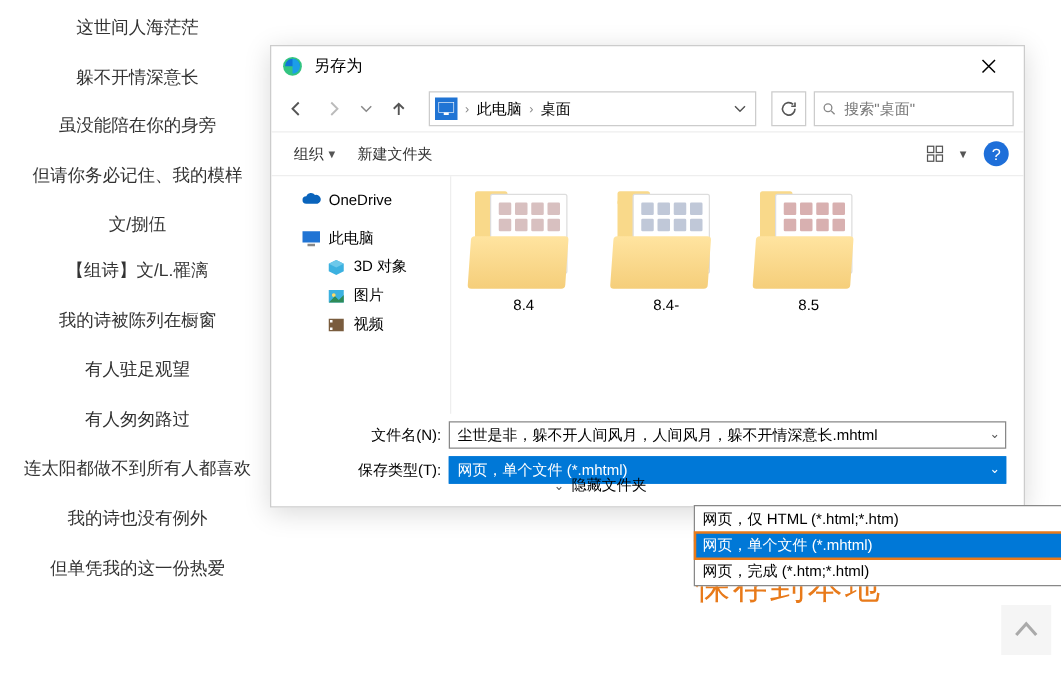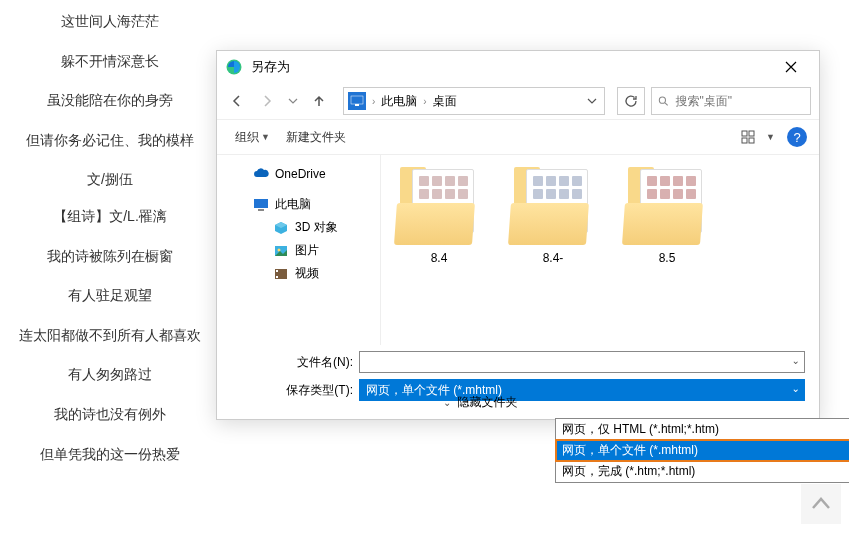--- a/index.html
+++ b/index.html
@@ -1,21 +1,21 @@
 <!DOCTYPE html>
 <html><head>
 <meta charset="utf-8">
 <style>
 * { box-sizing: border-box; margin: 0; padding: 0; font-family: "Microsoft YaHei", "Segoe UI", sans-serif; }
 body { width: 849px; height: 538px; background: #fff; position: relative; overflow: hidden; }
 
 .bg-text { position: absolute; left: 0; top: 12px; width: 220px; text-align: center; color: #333; font-size: 14px; line-height: 1.4; }
 .bg-text p { margin-bottom: 20px; }
 
-.dialog { position: absolute; left: 216px; top: 50px; width: 604px; height: 370px; background: #fff; border: 1px solid #ccc; box-shadow: 0 4px 20px rgba(0,0,0,0.15); }
+.dialog { position: absolute; left: 216px; top: 36px; width: 604px; height: 370px; background: #fff; border: 1px solid #ccc; box-shadow: 0 4px 20px rgba(0,0,0,0.15); }
 
 .titlebar { height: 32px; display: flex; align-items: center; padding: 0 8px; }
 .titlebar .edge-icon { width: 18px; height: 18px; margin-right: 8px; }
 .titlebar .title { font-size: 13px; flex: 1; color: #000; }
 .titlebar .close { width: 40px; height: 28px; display: flex; align-items: center; justify-content: center; cursor: pointer; }
 .titlebar .close svg { width: 12px; height: 12px; }
 
 .navbar { height: 36px; display: flex; align-items: center; padding: 0 8px; gap: 6px; }
 .nav-arrow { width: 24px; height: 24px; display: flex; align-items: center; justify-content: center; color: #555; cursor: pointer; }
 .nav-arrow.disabled { color: #bbb; cursor: default; }
@@ -30,21 +30,21 @@
 .search input { border: none; outline: none; font-size: 12px; width: 100%; color: #888; }
 
 .toolbar { height: 36px; border-top: 1px solid #eee; border-bottom: 1px solid #eee; display: flex; align-items: center; padding: 0 12px; gap: 4px; }
 .toolbar-item { font-size: 12px; color: #333; padding: 4px 6px; cursor: pointer; display: flex; align-items: center; gap: 2px; }
 .toolbar-drop { font-size: 9px; color: #555; }
 .toolbar .spacer { flex: 1; }
 .view-btn { width: 24px; height: 24px; border: 1px solid transparent; display: flex; align-items: center; justify-content: center; cursor: pointer; color: #555; }
 .help-btn { width: 20px; height: 20px; border-radius: 50%; background: #1e6fd9; color: #fff; font-size: 13px; display: flex; align-items: center; justify-content: center; cursor: pointer; margin-left: 6px; }
 
 .content { display: flex; height: 190px; }
-.tree { width: 164px; padding: 8px 16px; font-size: 12px; border-right: 1px solid #eee; overflow: hidden; }
+.tree { width: 144px; padding: 8px 4px; font-size: 12px; border-right: 1px solid #eee; overflow: hidden; }
 .tree-item { display: flex; align-items: center; gap: 6px; padding: 3px 4px 3px 20px; cursor: pointer; white-space: nowrap; }
 .tree-item.sub { padding-left: 40px; }
 .tree-icon { width: 16px; height: 16px; flex-shrink: 0; display: flex; align-items: center; justify-content: center; }
 
 .files { flex: 1; display: flex; padding: 14px 10px; gap: 18px; align-items: flex-start; }
 .file-item { width: 96px; text-align: center; cursor: pointer; }
 .folder-thumb { width: 90px; height: 76px; margin: 0 auto 6px; position: relative; }
 .folder-back { position: absolute; left: 6px; top: 4px; width: 68px; height: 60px; background: #f9d98a; border-radius: 3px; }
 .folder-back::before { content: ""; position: absolute; left: 0; top: -6px; width: 26px; height: 10px; background: #f9d98a; border-radius: 2px 2px 0 0; }
 .folder-paper { position: absolute; left: 18px; top: 0; width: 62px; height: 64px; background: #fff; border: 1px solid #ddd; border-radius: 2px; overflow: hidden; }
@@ -80,22 +80,22 @@
 
 <div class="bg-text">
   <p>这世间人海茫茫</p>
   <p>躲不开情深意长</p>
   <p>虽没能陪在你的身旁</p>
   <p>但请你务必记住、我的模样</p>
   <p style="margin-bottom:17px">文/捌伍</p>
   <p>【组诗】文/L.罹漓</p>
   <p>我的诗被陈列在橱窗</p>
   <p>有人驻足观望</p>
+  <p>有人匆匆路过</p>
   <p>连太阳都做不到所有人都喜欢</p>
-  <p>有人匆匆路过</p>
   <p>我的诗也没有例外</p>
   <p>但单凭我的这一份热爱</p>
 
 </div>
 
 <div class="dialog">
   <div class="titlebar">
     <span class="edge-icon">
       <svg viewBox="0 0 24 24">
           <circle cx="12" cy="12" r="10" fill="#33c481"></circle>
@@ -290,20 +290,21 @@
           </div>
         <div class="file-label">8.5</div>
       </div>
     </div>
   </div>
 
   <div class="fields">
     <div class="field-row">
       <span class="field-label">文件名(N):</span>
       <div class="field-input">
+        <span style="white-space:nowrap;overflow:hidden">尘世是非，躲不开人间风月，人间风月，躲不开情深意长.mhtml</span>
         <span class="drop">⌄</span>
       </div>
     </div>
     <div class="field-row">
       <span class="field-label">保存类型(T):</span>
       <div class="field-select">
         <span>网页，单个文件 (*.mhtml)</span>
         <span class="drop">⌄</span>
       </div>
     </div>

